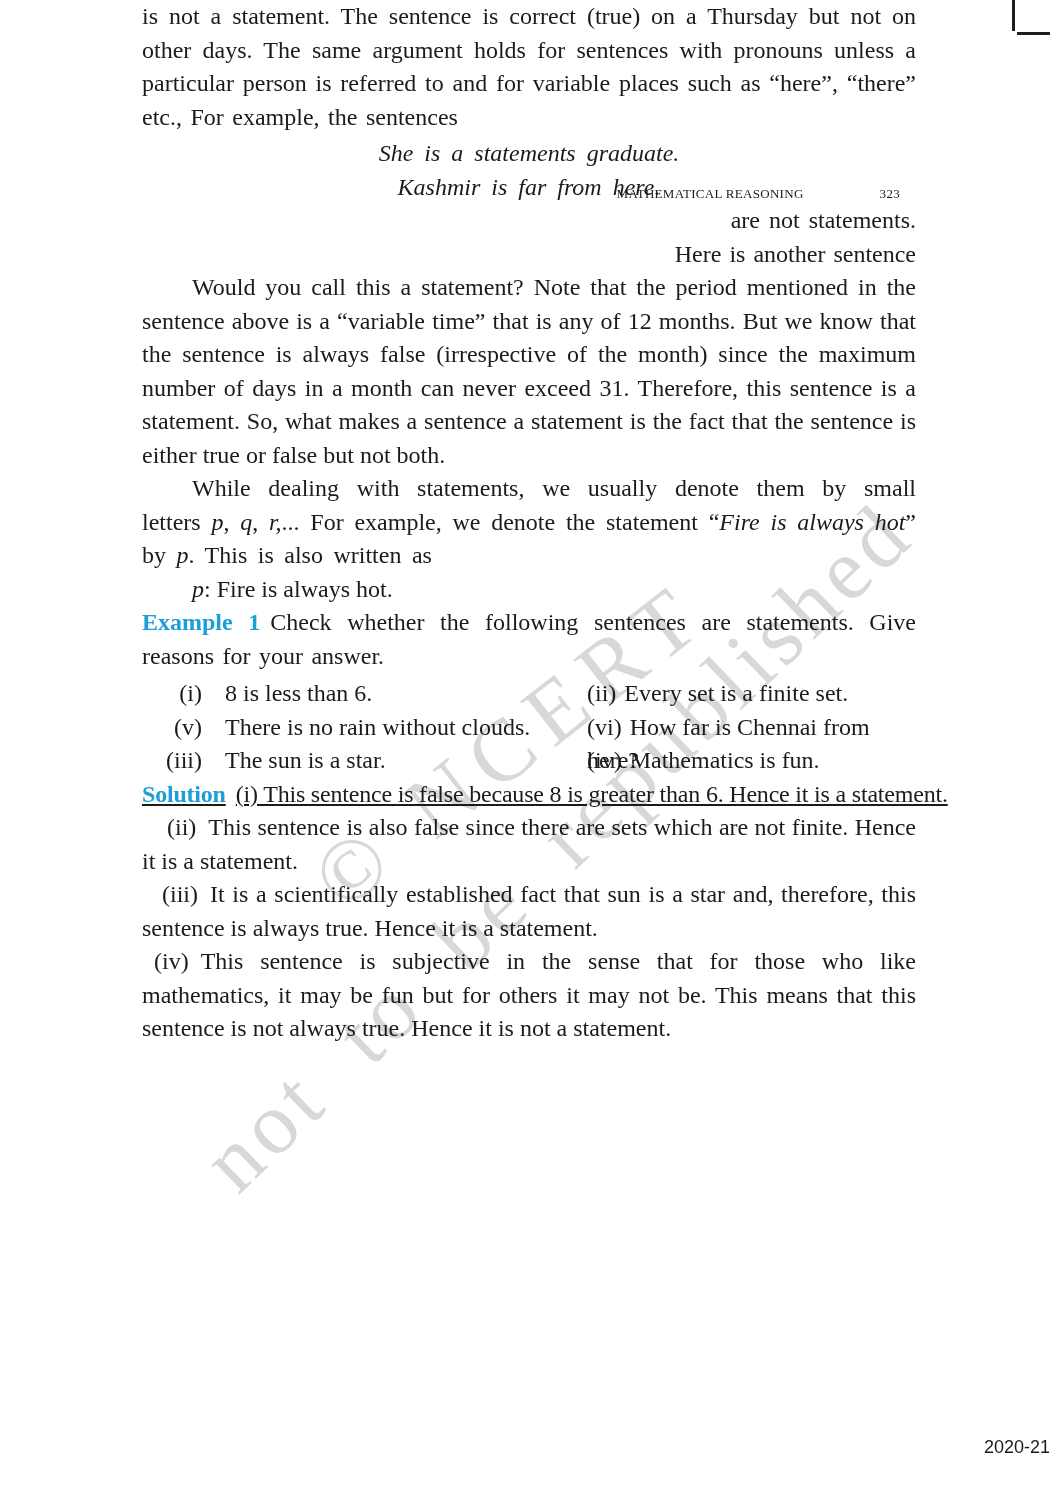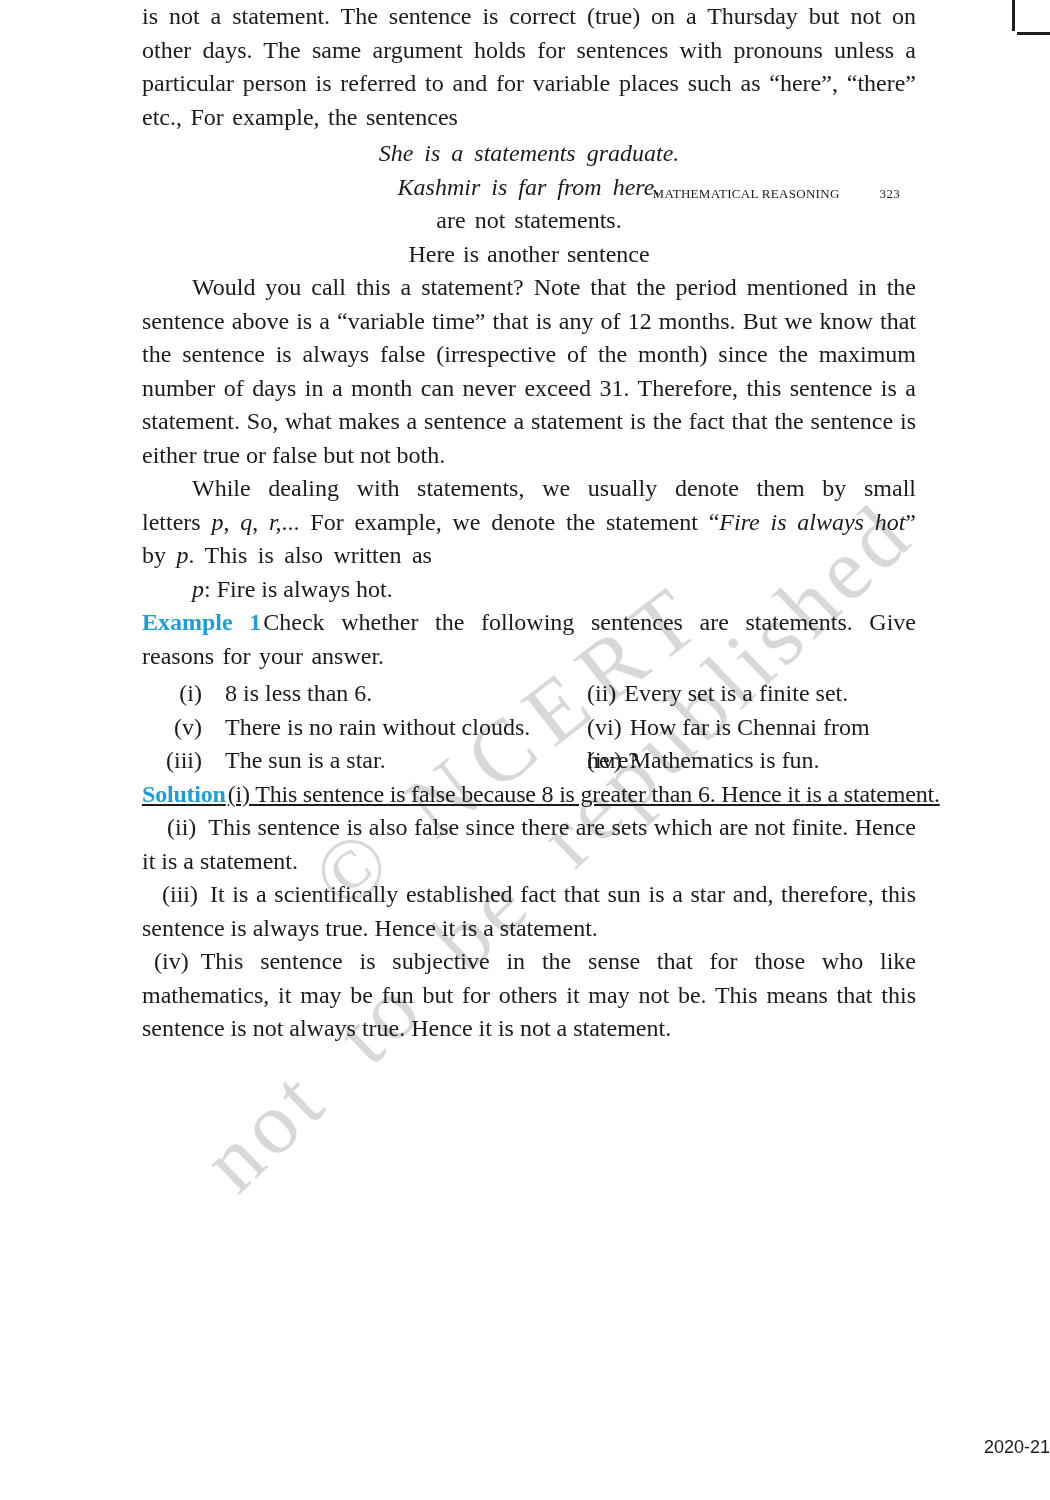--- a/index.html
+++ b/index.html
@@ -20,40 +20,40 @@
          transform:translate(-50%,-50%) rotate(-38deg); }
   .wm2 { left:557px; top:847px; font-size:88px; letter-spacing:6px; word-spacing:26px;
          transform:translate(-50%,-50%) rotate(-44deg); }
 
   
   .header {
     position:absolute; left:126px; top:186px; width:774px; z-index:1;
     display:flex; justify-content:flex-end; align-items:baseline;
     font-size:13px; letter-spacing:0.3px;
   }
-  .hnum { margin-left:40px;text-align:right; }
+  .hnum { margin-left:76px;text-align:right; }
 
   
   .col { position:absolute; left:142px; top:0; width:774px; z-index:1;
          font-size:24px; line-height:33.5px; }
   .col p, .col div.qline { margin:0; }
   .para { text-align:justify; }
   .indent { text-indent:50px; }
   .p1 { margin-top:235px; word-spacing:2.5px; }
   .qgroup { margin-top:3px; }
   .quote { text-align:center; font-style:italic; word-spacing:5px; }
-  .plain { text-align:center; }
+  .plain { text-align:right; }
   .ws1 { word-spacing:3px; }
   .ws2 { word-spacing:2px; }
   .p2 { margin-top:0; }
   .p3 { margin-top:-2px; word-spacing:4.5px; }
   .pline { margin-top:-5px; text-indent:50px; }
   .pex { margin-top:6px; word-spacing:2.5px; }
   .psol { margin-top:7px; white-space:nowrap; letter-spacing:-0.2px;text-decoration:underline; }
-  .label { font-weight:bold; color:var(--accent,#1b9ed9); margin-right:2px; }
+  .label { font-weight:bold; color:var(--accent,#1b9ed9); margin-right:10px; }
   .it { font-style:italic; }
 
   
   .list { margin-top:4px; }
   .lrow { position:relative; height:33.5px; }
   .lnum { display:inline-block; width:60px; text-align:right; }
   .ltxt { margin-left:23px; }
   .rcol { position:absolute; left:445px; top:0; }
   .rnum { margin-right:8px; }
 

